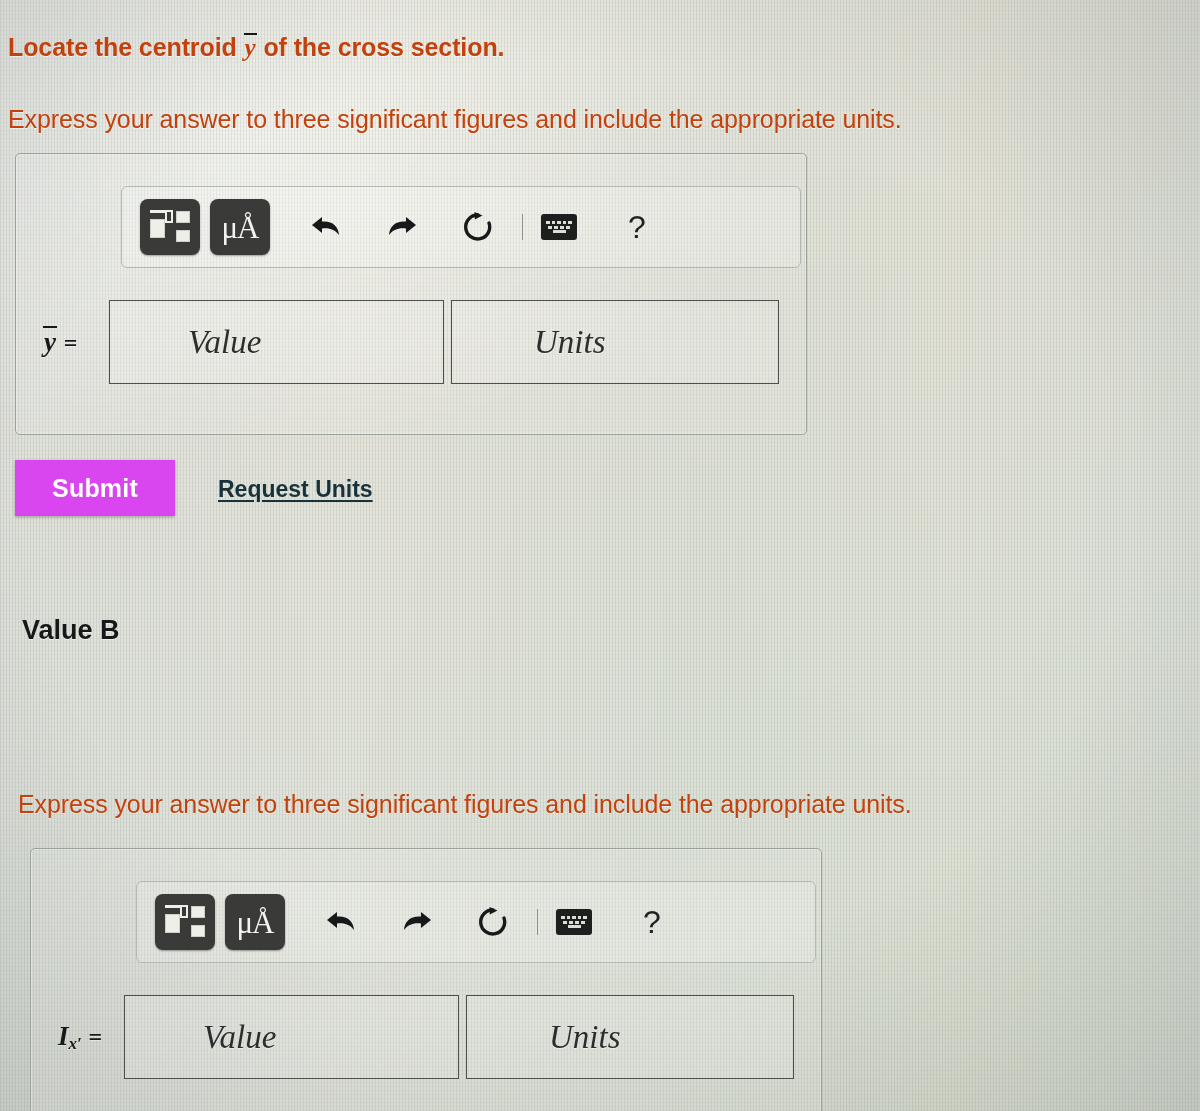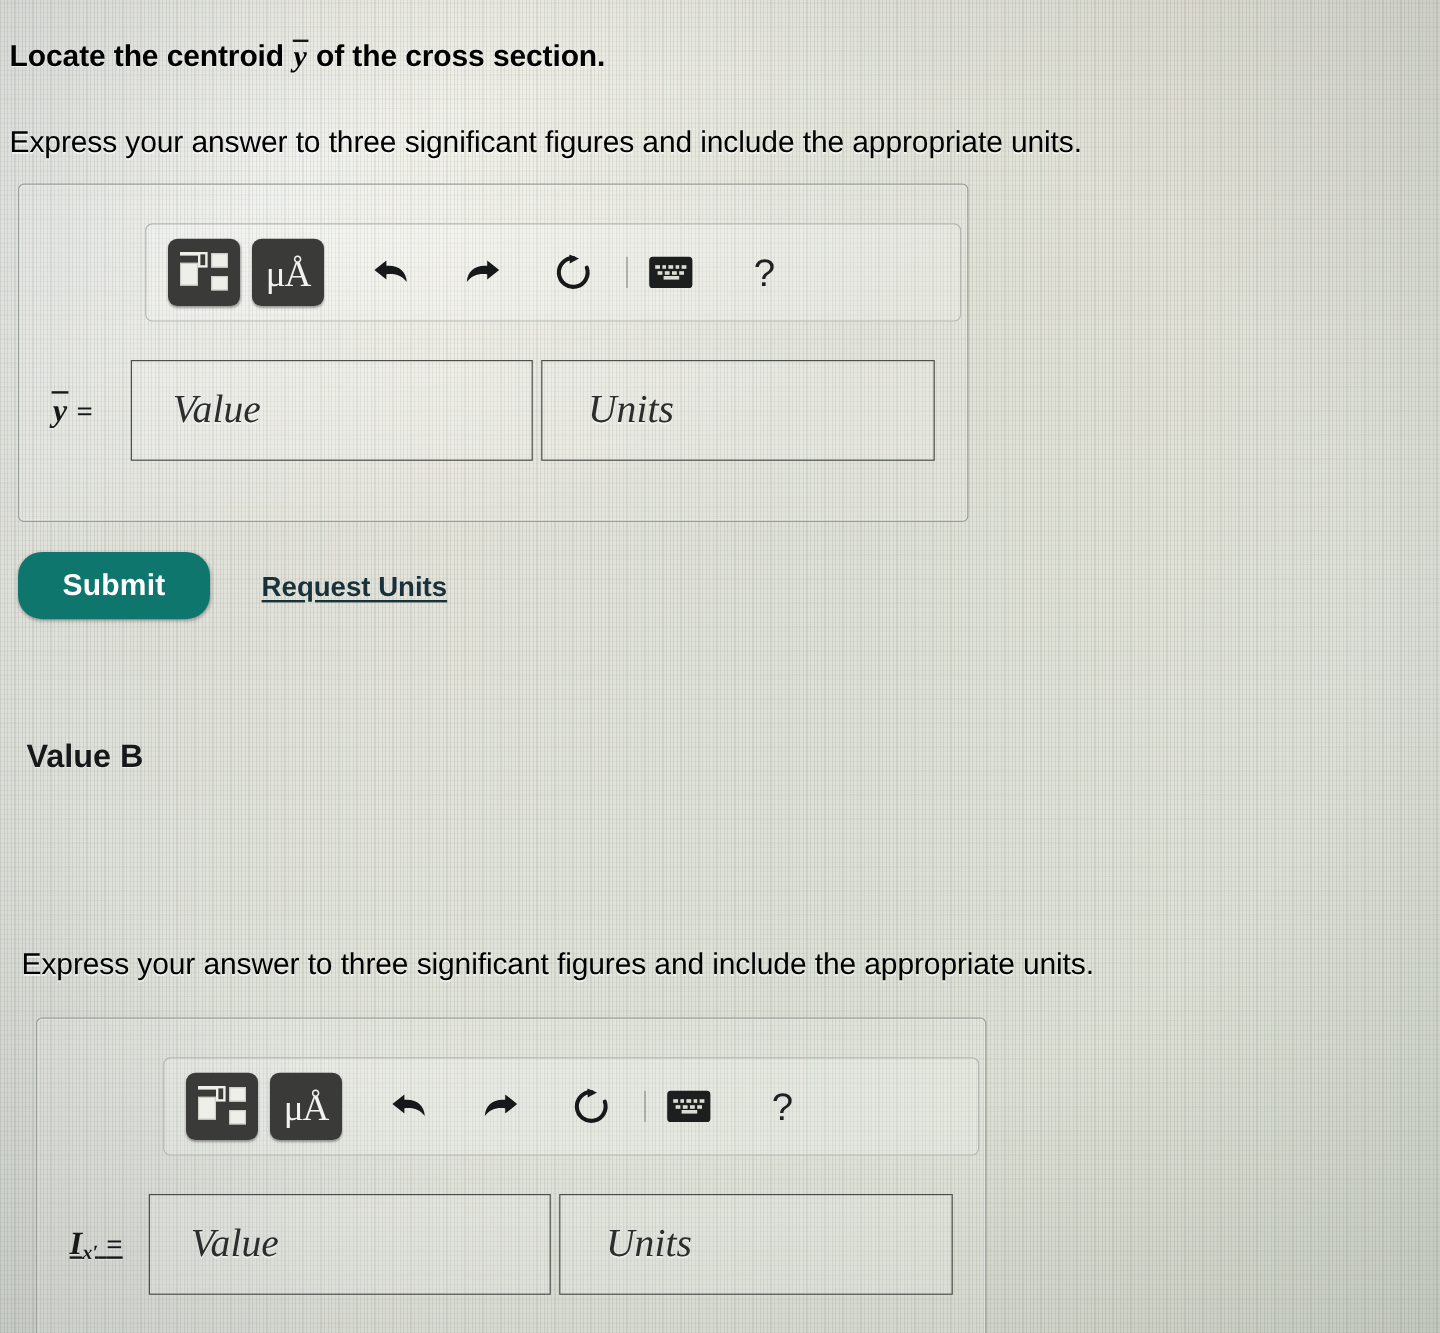--- a/index.html
+++ b/index.html
@@ -59,21 +59,21 @@
 
   #content {
     position: absolute;
     inset: 0;
     z-index: 5;
   }
 
   
   .prompt {
     position: absolute;
-    color: #000000;
+    color: #c2410c;
     font-size: 25px;
     font-weight: 600;
     letter-spacing: -0.1px;
     white-space: nowrap;
     text-shadow: 0 1px 0 rgba(255,255,255,0.55);
   }
   .prompt.bolder { font-weight: 400; }
 
   .mathvar {
     font-family: "Liberation Serif", serif;
@@ -229,36 +229,36 @@
     align-items: center;
     height: 84px;
   }
   .field .ph {
     font-family: "Liberation Serif", serif;
     font-style: italic;
     font-size: 33px;
     color: #2c2e2d;
     padding-left: 34px;
     text-shadow: 0 1px 0 rgba(255,255,255,0.45);
+    margin-left: 44px;
   }
   .field.units .ph { padding-left: 38px; }
 
   
   #submit-button {
     position: absolute;
-    background: #0f766e;
+    background: #d946ef;
     color: #ffffff;
     font-size: 25px;
     font-weight: 600;
     display: flex;
     align-items: center;
     justify-content: center;
     box-shadow: 0 1px 3px rgba(0,0,0,0.30);
     letter-spacing: 0.2px;
-    border-radius: 20px;
   }
   #request-answer-link {
     position: absolute;
     color: #17323d;
     font-size: 23px;
     font-weight: 700;
     text-decoration: underline;
     text-underline-offset: 3px;
     white-space: nowrap;
   }
@@ -435,21 +435,21 @@
           <div class="kbd-row">
               <i class="kbd-key wide"></i>
             </div>
         </div>
       </div>
 
       <div class="tb-icon qmark" style="margin-left:26px;">?</div>
     </div>
 
     <div class="ans-row" style="left:27px; top:146px; width:750px;">
-      <div class="ans-label" style="width:66px;text-decoration:underline;">
+      <div class="ans-label" style="width:66px;">
         <span>I</span><span class="sub">x′</span>
         <span class="eq">=</span>
       </div>
       <div class="field value" style="width:335px;">
         <span class="ph">Value</span>
       </div>
       <div class="field units" style="width:328px; margin-left:7px;">
         <span class="ph">Units</span>
       </div>
     </div>

